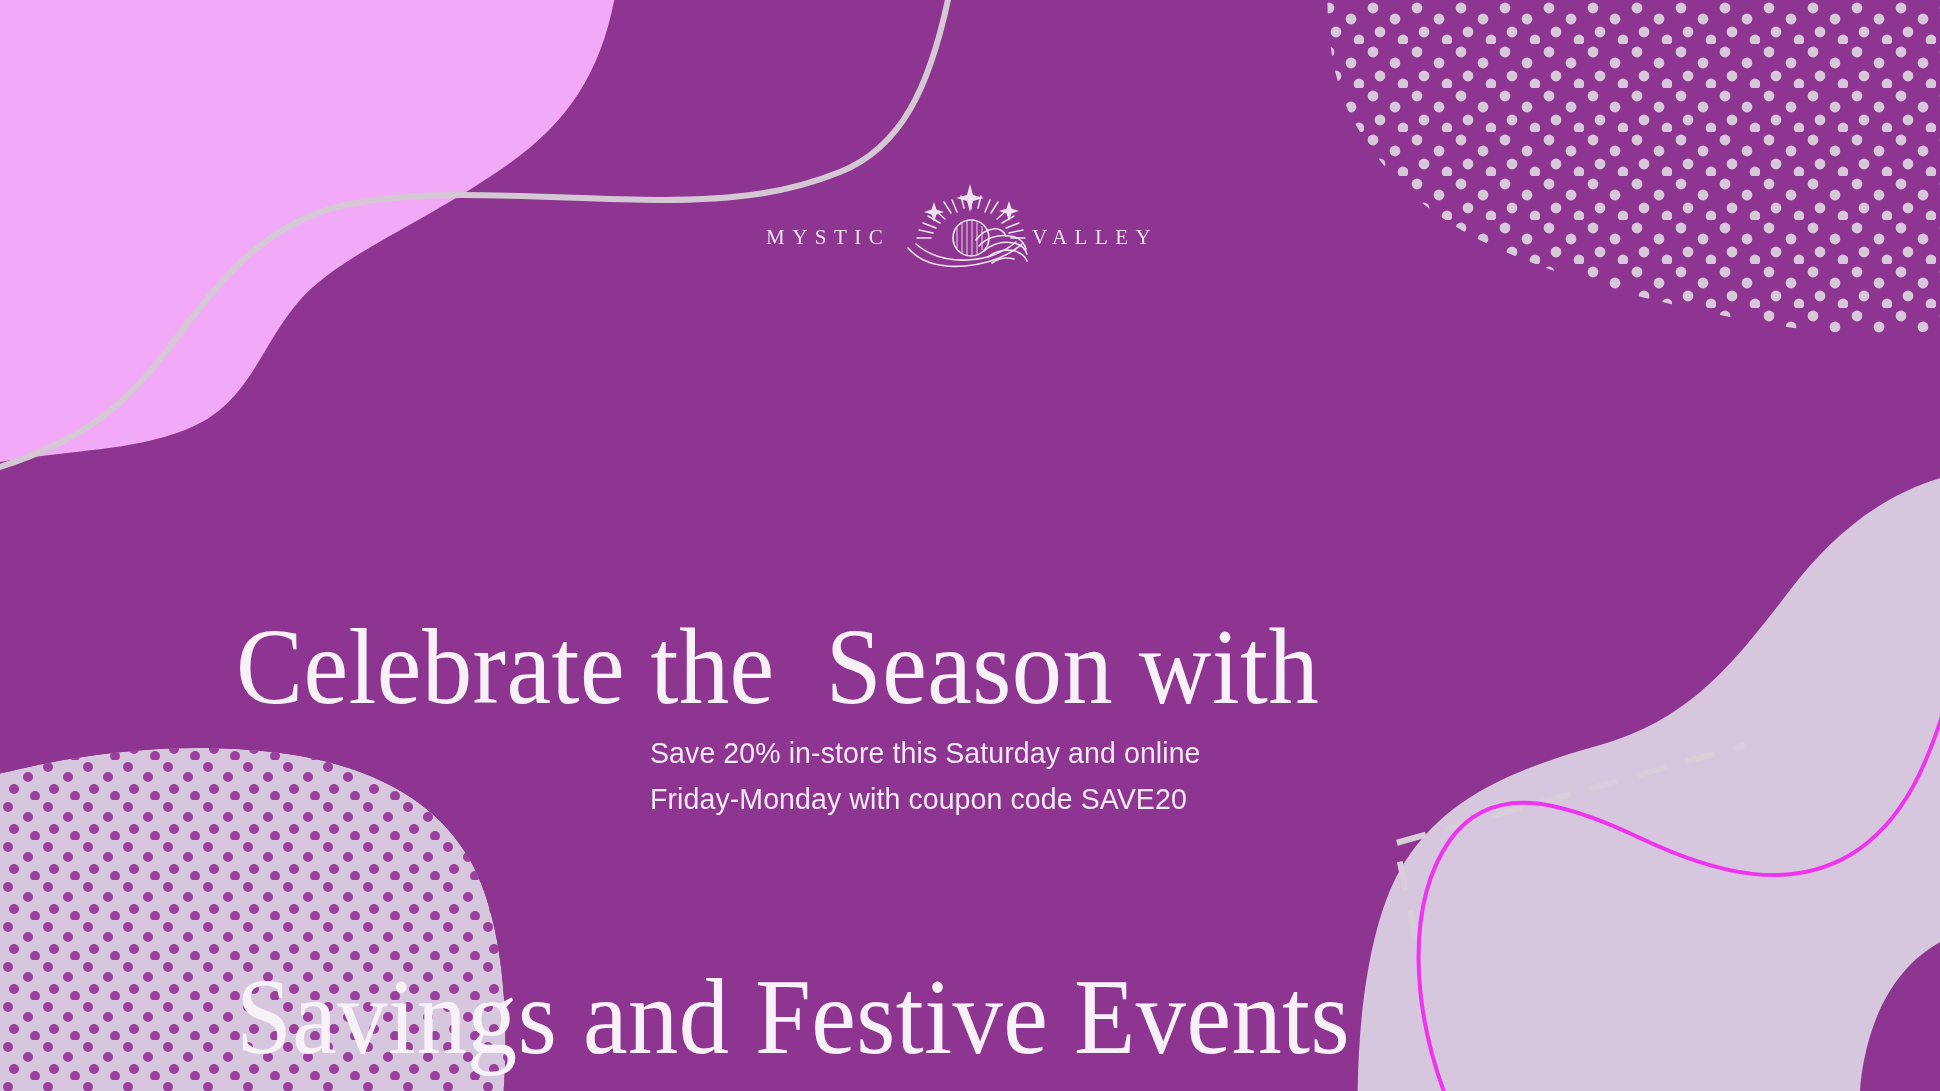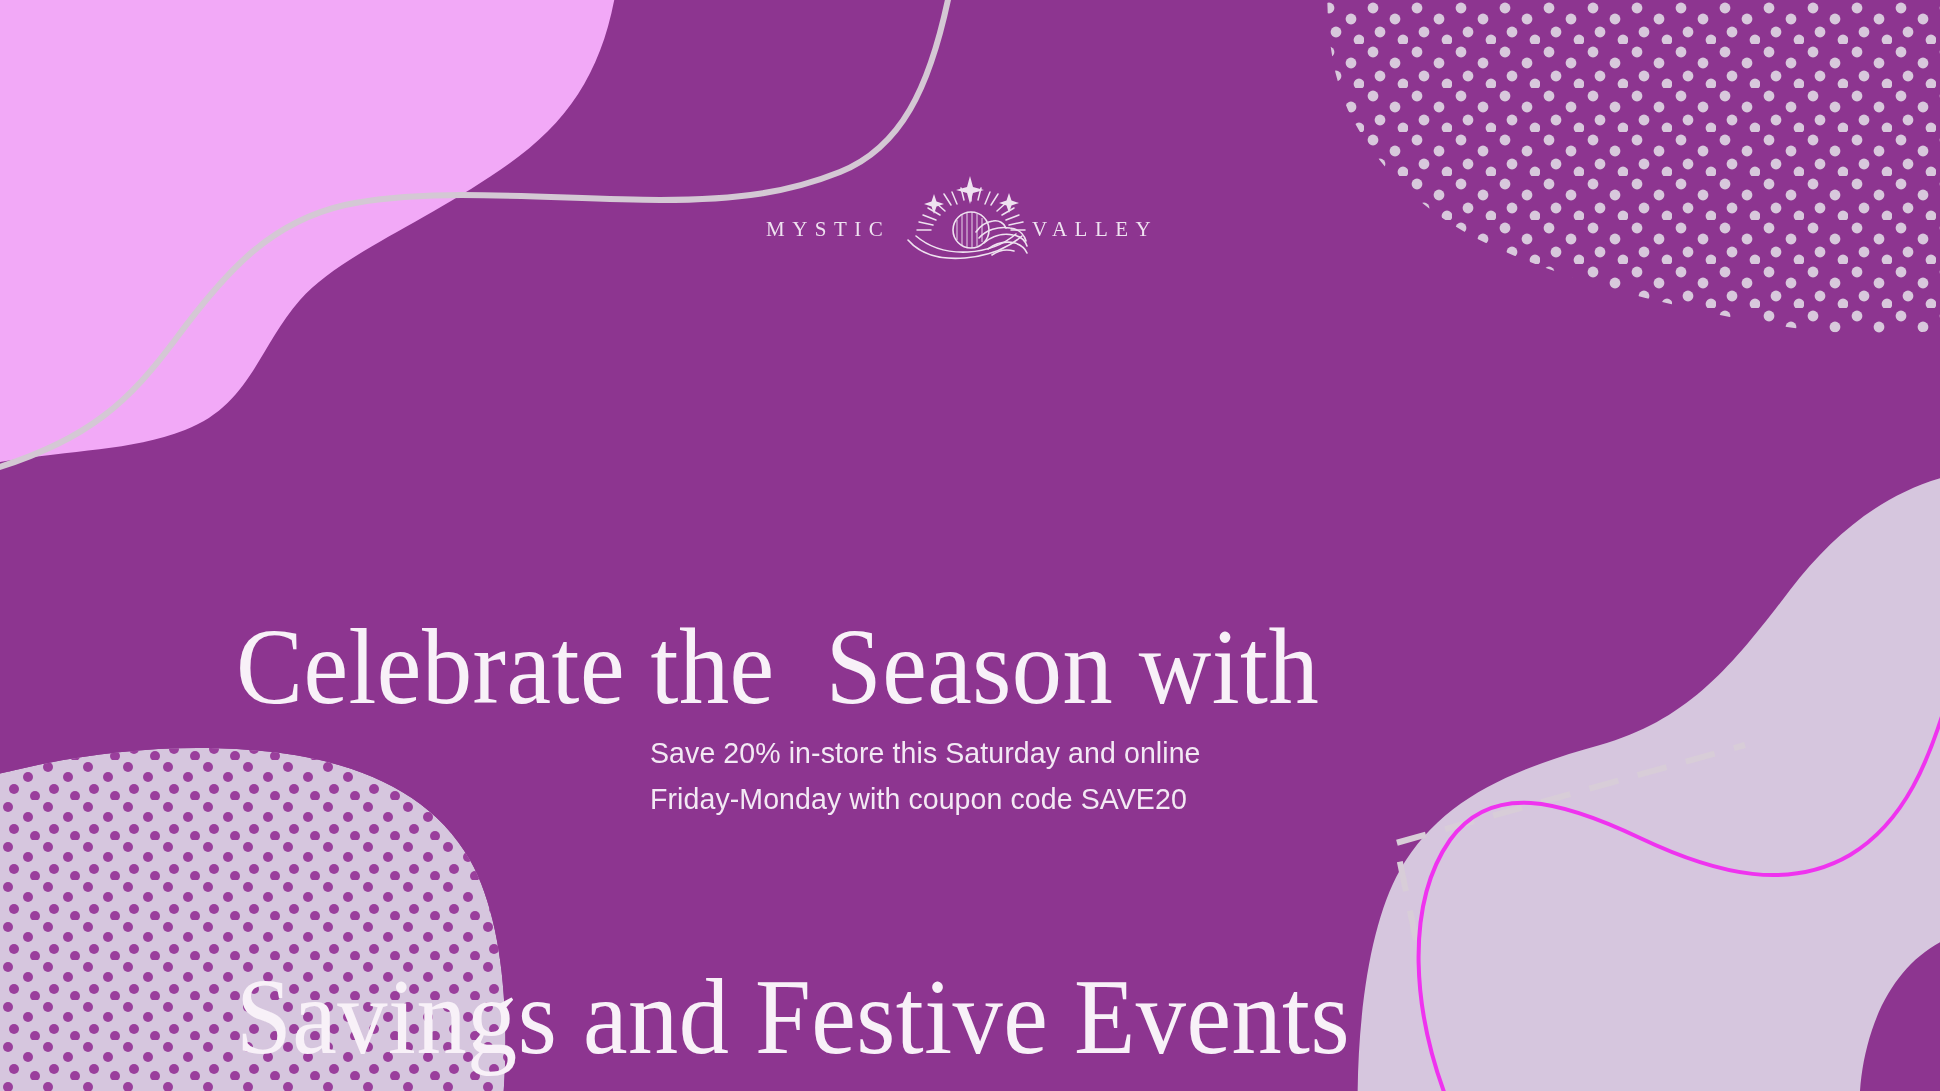--- a/index.html
+++ b/index.html
@@ -23,21 +23,21 @@
     width: 100%;
     height: 100%;
     pointer-events: none;
   }
   .layer svg { display: block; width: 100%; height: 100%; }
 
   
   #logo-block {
     position: absolute;
     left: 50%;
-    top: 168px;
+    top: 176px;
     transform: translateX(-50%);
     width: 420px;
     height: 92px;
     display: flex;
     align-items: center;
     justify-content: flex-start;
   }
   #logo-block svg { width: 420px; height: 92px; display: block; }
   .logo-word {
     font-family: "Liberation Serif", "DejaVu Serif", serif;

